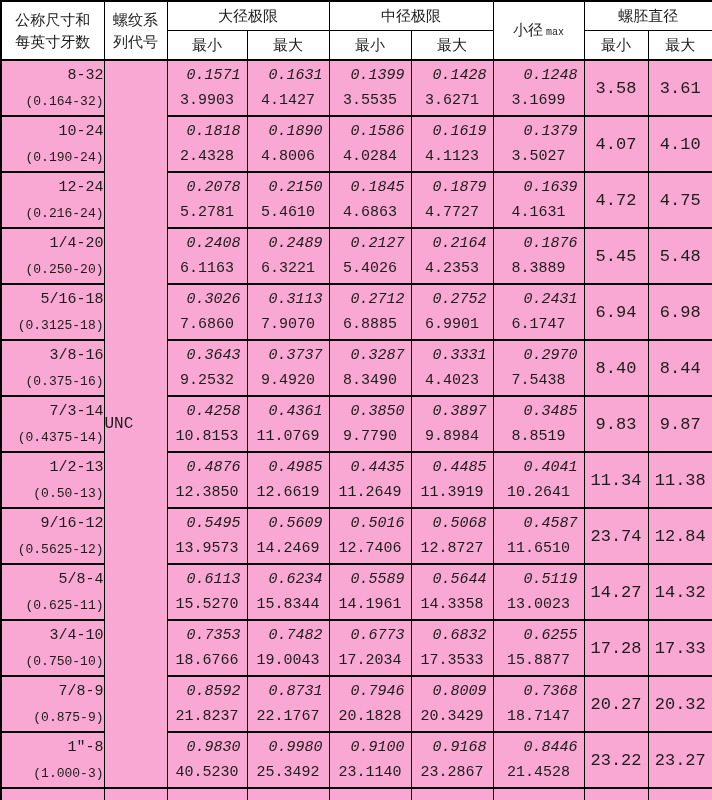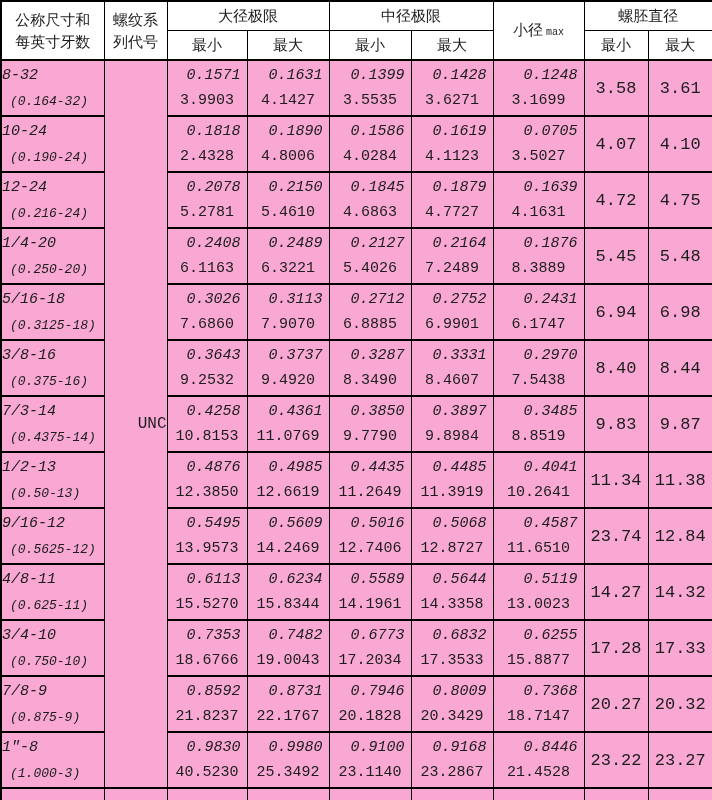--- a/index.html
+++ b/index.html
@@ -35,25 +35,25 @@
   thead tr.group-row th { height: 28px; }
   thead tr.minmax-row th { height: 28px; }
   th.two-line div { line-height: 22px; }
   th.minor-h .latin {
     font-family: "Liberation Mono", monospace;
     font-size: 10px;
     margin-left: 3px;
   }
   tbody td { border-top: 2px solid #000; vertical-align: middle; }
   tbody tr.data-row { height: 56px; }
-  td.size-cell { text-align: left; font-family: "Liberation Mono", monospace; font-style: italic; }
+  td.size-cell { text-align: right; font-family: "Liberation Mono", monospace; }
   td.size-cell .size-line { font-size: 15px; line-height: 28px; height: 28px; }
   td.size-cell .dec-line  { font-size: 13px; line-height: 24px; height: 24px; margin-left: 8px; }
   td.series-cell {
-    text-align: right;
+    text-align: left;
     vertical-align: middle;
     font-family: "Liberation Mono", monospace;
     font-size: 16px;
   }
   td.num-cell .in-line {
     font-family: "Liberation Mono", monospace;
     font-style: italic;
     font-size: 15px;
     text-align: right;
     padding-right: 6px;
@@ -162,21 +162,21 @@
     </td>
     <td class="num-cell">
       <div class="in-line">0.1586</div>
       <div class="mm-line">4.0284</div>
     </td>
     <td class="num-cell">
       <div class="in-line">0.1619</div>
       <div class="mm-line">4.1123</div>
     </td>
     <td class="num-cell">
-      <div class="in-line">0.0705</div>
+      <div class="in-line">0.1379</div>
       <div class="mm-line">3.5027</div>
     </td>
     <td class="blank-cell">4.07</td>
     <td class="blank-cell">4.10</td>
   </tr>
         <tr class="data-row">
     <td class="size-cell">
       <div class="size-line">12-24</div>
       <div class="dec-line">(0.216-24)</div>
     </td>
@@ -215,21 +215,21 @@
     <td class="num-cell">
       <div class="in-line">0.2489</div>
       <div class="mm-line">6.3221</div>
     </td>
     <td class="num-cell">
       <div class="in-line">0.2127</div>
       <div class="mm-line">5.4026</div>
     </td>
     <td class="num-cell">
       <div class="in-line">0.2164</div>
-      <div class="mm-line">7.2489</div>
+      <div class="mm-line">4.2353</div>
     </td>
     <td class="num-cell">
       <div class="in-line">0.1876</div>
       <div class="mm-line">8.3889</div>
     </td>
     <td class="blank-cell">5.45</td>
     <td class="blank-cell">5.48</td>
   </tr>
         <tr class="data-row">
     <td class="size-cell">
@@ -271,21 +271,21 @@
     <td class="num-cell">
       <div class="in-line">0.3737</div>
       <div class="mm-line">9.4920</div>
     </td>
     <td class="num-cell">
       <div class="in-line">0.3287</div>
       <div class="mm-line">8.3490</div>
     </td>
     <td class="num-cell">
       <div class="in-line">0.3331</div>
-      <div class="mm-line">8.4607</div>
+      <div class="mm-line">4.4023</div>
     </td>
     <td class="num-cell">
       <div class="in-line">0.2970</div>
       <div class="mm-line">7.5438</div>
     </td>
     <td class="blank-cell">8.40</td>
     <td class="blank-cell">8.44</td>
   </tr>
         <tr class="data-row">
     <td class="size-cell">
@@ -366,21 +366,21 @@
     </td>
     <td class="num-cell">
       <div class="in-line">0.4587</div>
       <div class="mm-line">11.6510</div>
     </td>
     <td class="blank-cell">23.74</td>
     <td class="blank-cell">12.84</td>
   </tr>
         <tr class="data-row">
     <td class="size-cell">
-      <div class="size-line">4/8-11</div>
+      <div class="size-line">5/8-4</div>
       <div class="dec-line">(0.625-11)</div>
     </td>
     <td class="num-cell">
       <div class="in-line">0.6113</div>
       <div class="mm-line">15.5270</div>
     </td>
     <td class="num-cell">
       <div class="in-line">0.6234</div>
       <div class="mm-line">15.8344</div>
     </td>

